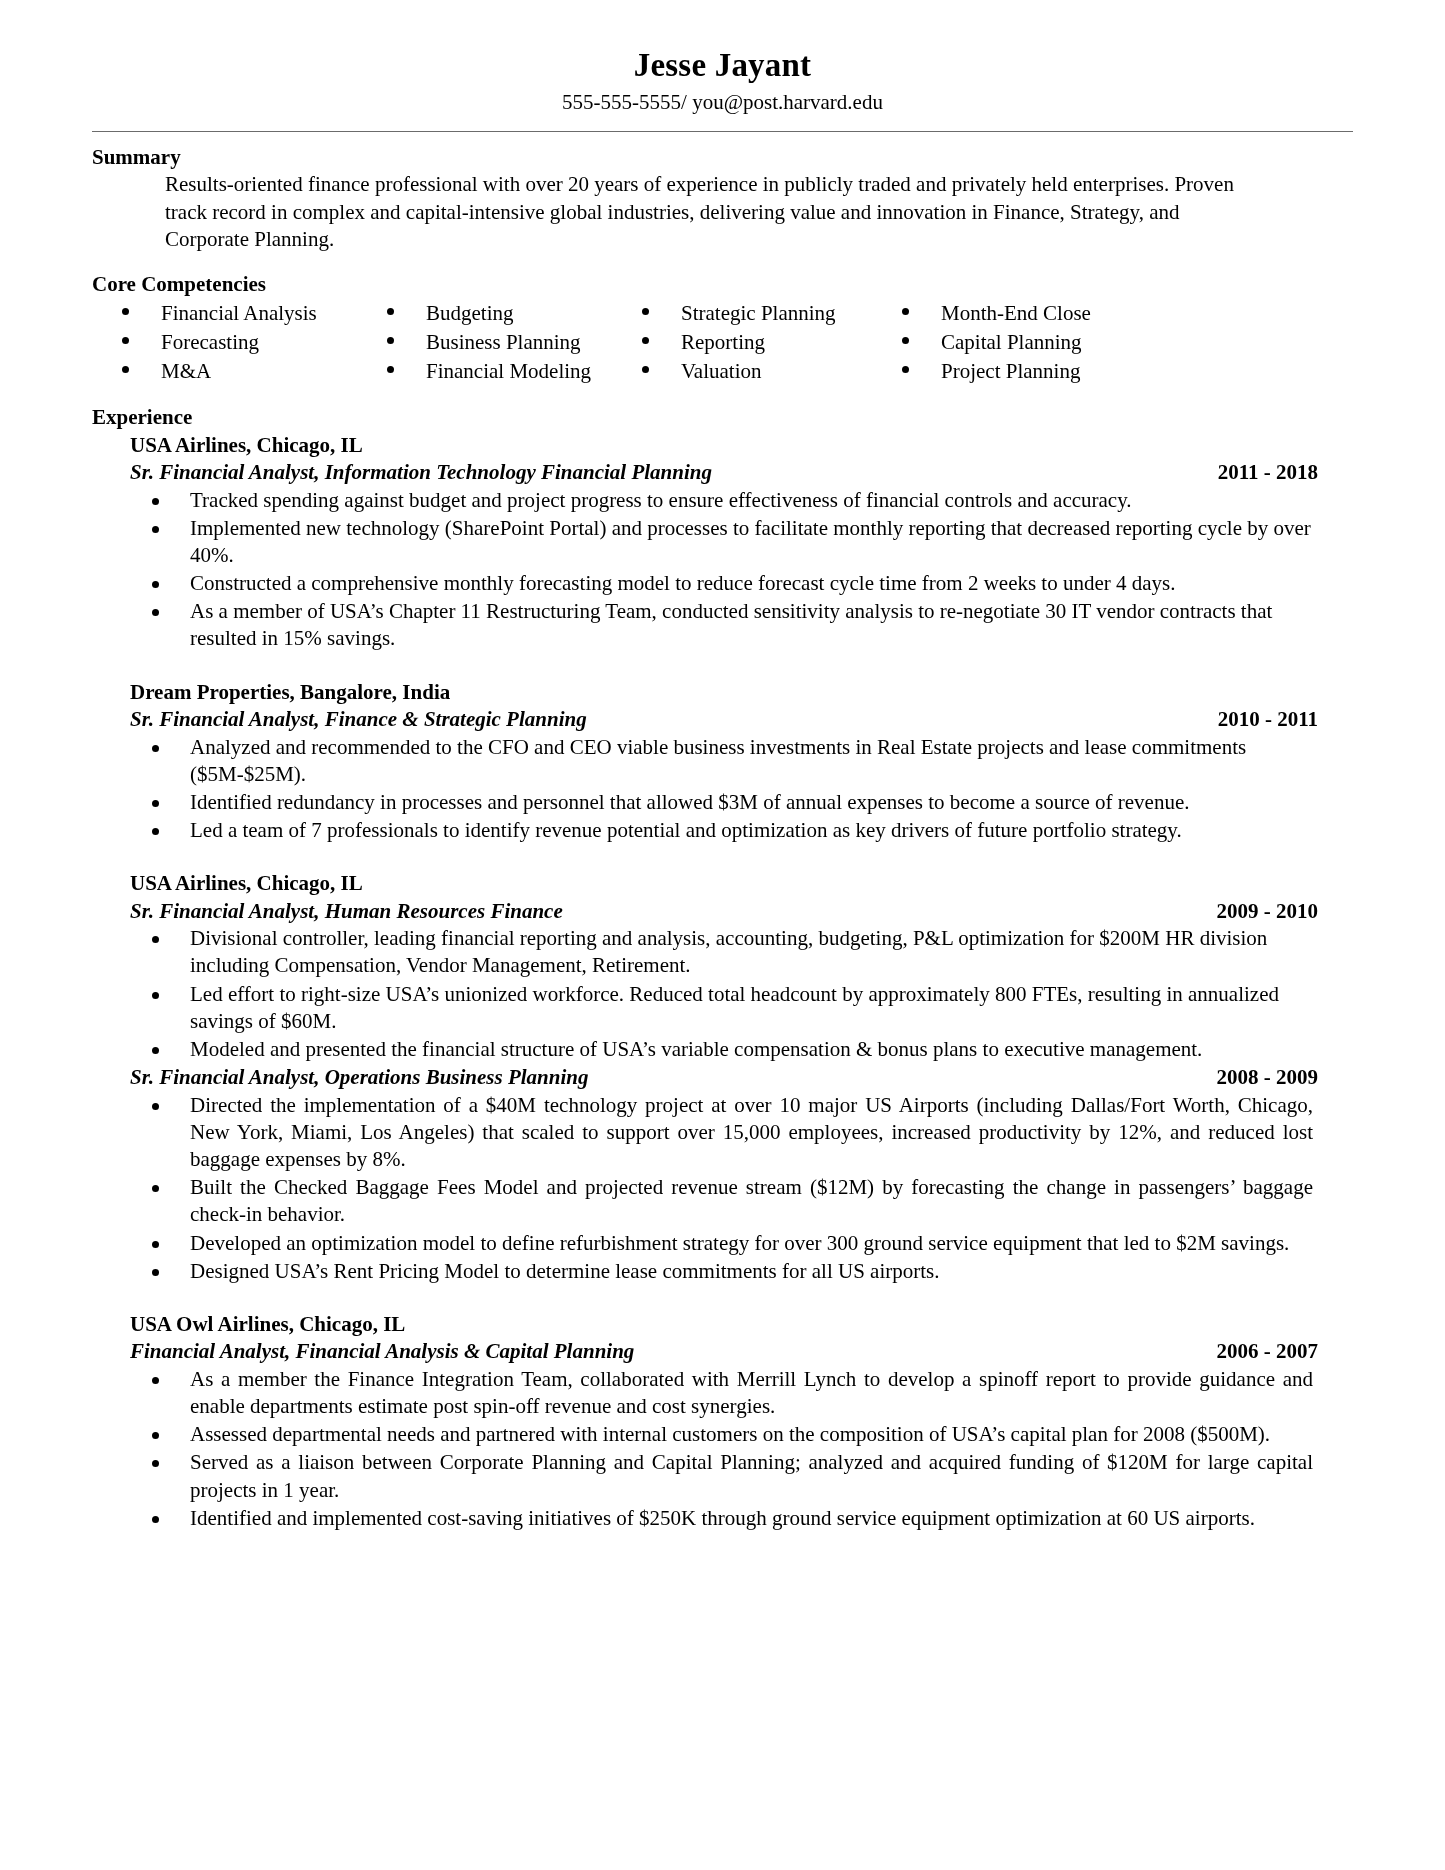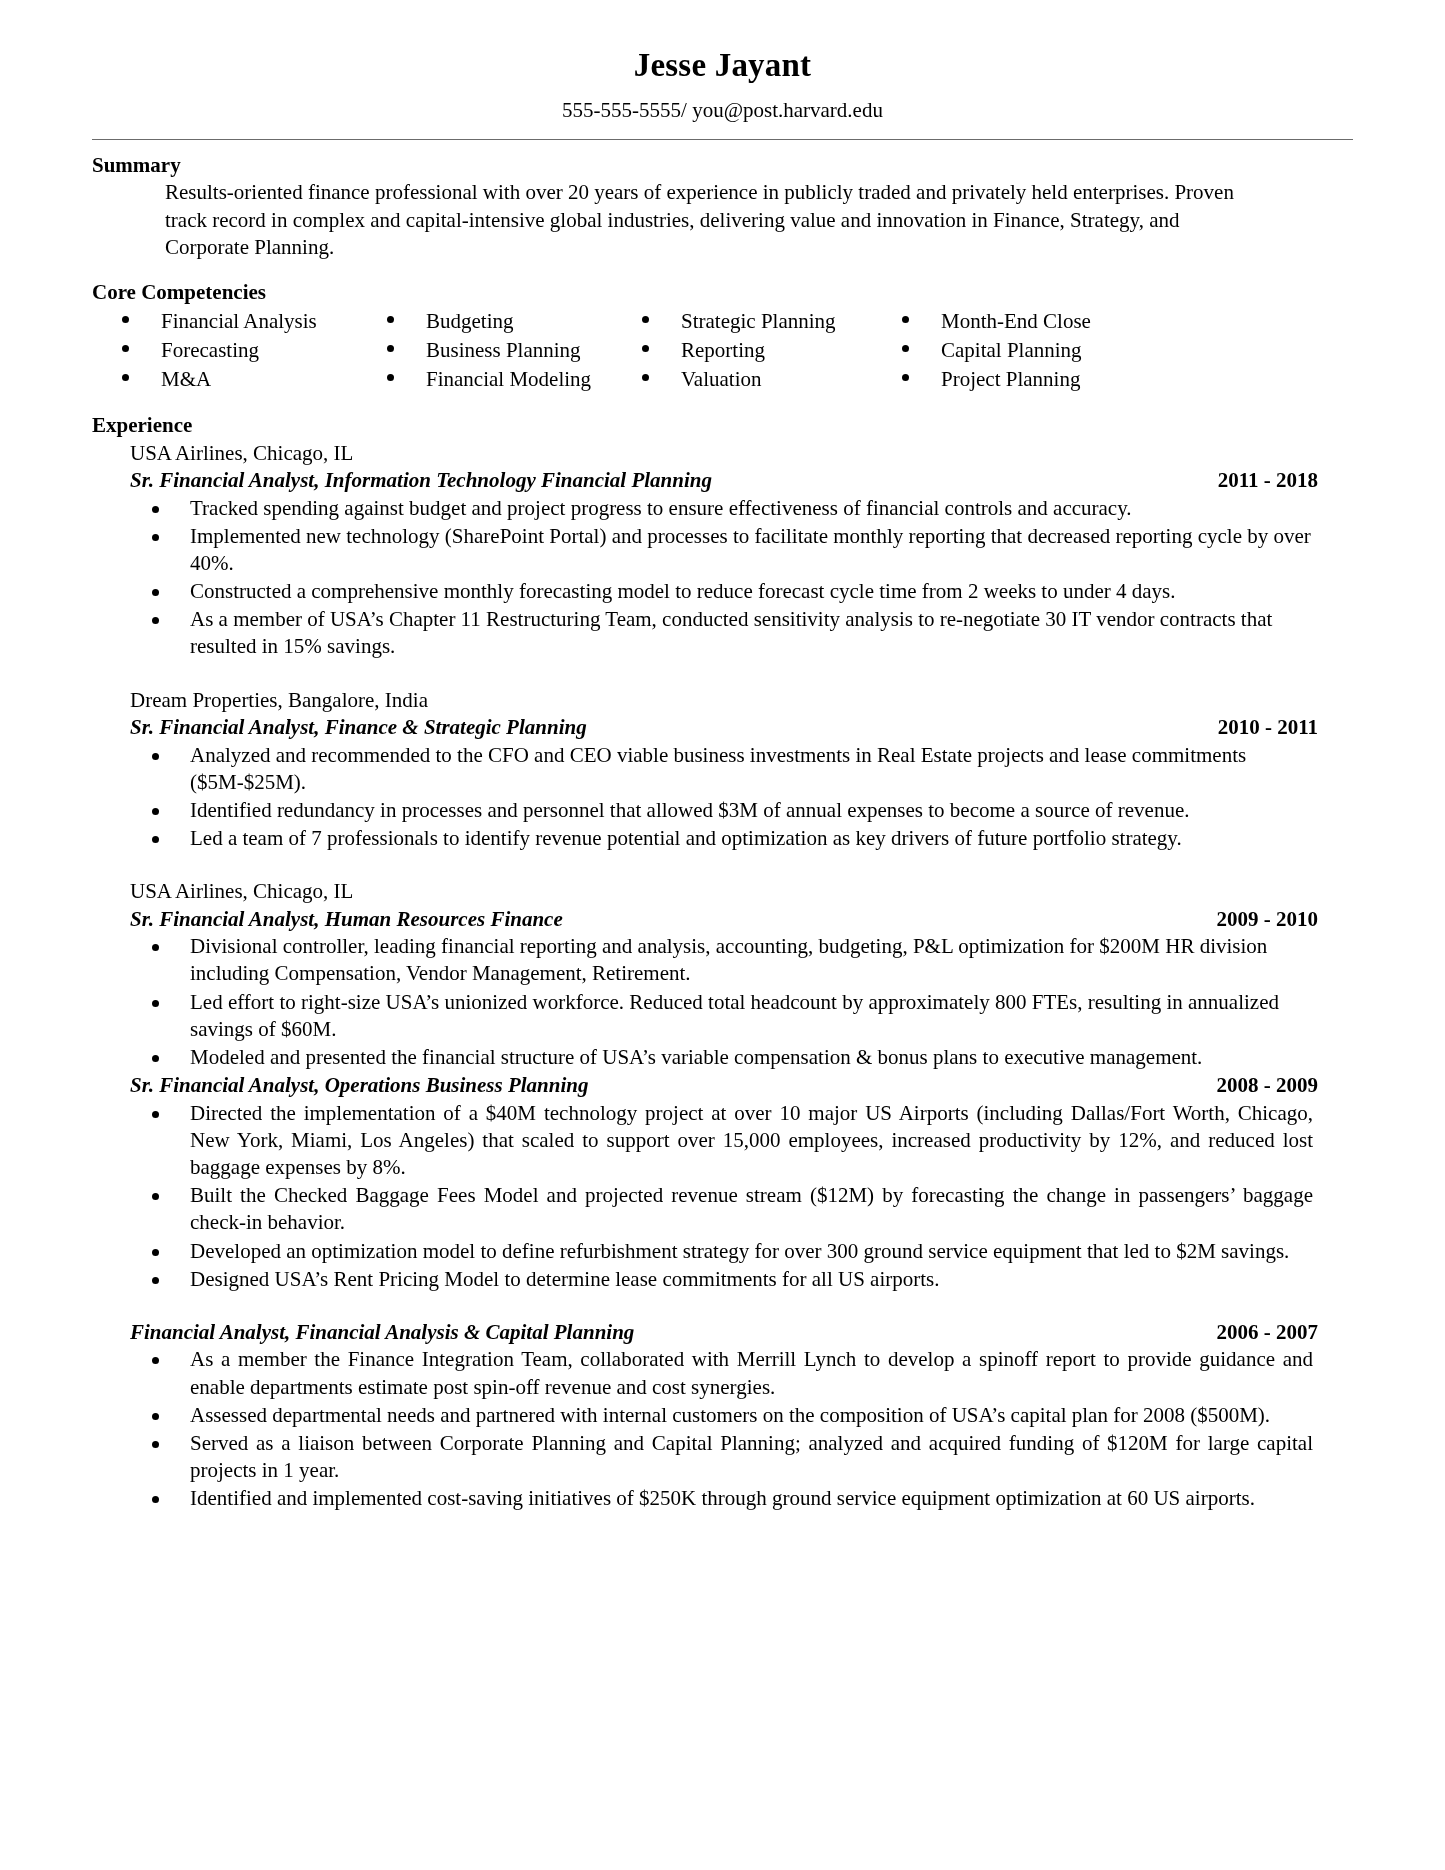--- a/index.html
+++ b/index.html
@@ -30,21 +30,21 @@
   .hdr-name {
     font-size: 33px;
     font-weight: bold;
     letter-spacing: 0.2px;
     line-height: 1.18;
     margin: 0 0 4px 0;
   }
   .hdr-contact {
     font-size: 21px;
     line-height: 1.25;
-    margin: 12px;
+    margin: 4px;
   }
   .rule {
     border: 0;
     border-top: 1.6px solid #6b6b6b;
     margin: 16px 0 13px 0;
     width: 100%;
   }
 
   
   .sec-title {
@@ -101,21 +101,21 @@
     margin-top: 1px;
   }
   .job {
     margin-left: 38px;
   }
   .job + .job {
     margin-top: 26px;
   }
   .job-company {
     font-size: 21px;
-    font-weight: normal;
+    font-weight: bold;
     line-height: 1.26;
     margin: 0;
   }
   .role-line {
     display: flex;
     justify-content: space-between;
     align-items: baseline;
     width: 1188px;
     margin: 1px 0 0 0;
   }
@@ -286,20 +286,21 @@
             </div>
             <ul class="bullets justify">
               <li>Directed the implementation of a $40M technology project at over 10 major US Airports (including Dallas/Fort Worth, Chicago, New York, Miami, Los Angeles) that scaled to support over 15,000 employees, increased productivity by 12%, and reduced lost baggage expenses by 8%.</li>
               <li>Built the Checked Baggage Fees Model and projected revenue stream ($12M) by forecasting the change in passengers’ baggage check-in behavior.</li>
               <li>Developed an optimization model to define refurbishment strategy for over 300 ground service equipment that led to $2M savings.</li>
               <li>Designed USA’s Rent Pricing Model to determine lease commitments for all US airports.</li>
             </ul>
           </div>
         </div>
         <div class="job">
+          <div class="job-company">USA Owl Airlines, Chicago, IL</div>
           <div class="role">
             <div class="role-line">
               <span class="role-title">Financial Analyst, Financial Analysis &amp; Capital Planning</span>
               <span class="role-dates">2006 - 2007</span>
             </div>
             <ul class="bullets justify">
               <li>As a member the Finance Integration Team, collaborated with Merrill Lynch to develop a spinoff report to provide guidance and enable departments estimate post spin-off revenue and cost synergies.</li>
               <li>Assessed departmental needs and partnered with internal customers on the composition of USA’s capital plan for 2008 ($500M).</li>
               <li>Served as a liaison between Corporate Planning and Capital Planning; analyzed and acquired funding of $120M for large capital projects in 1 year.</li>
               <li>Identified and implemented cost-saving initiatives of $250K through ground service equipment optimization at 60 US airports.</li>

